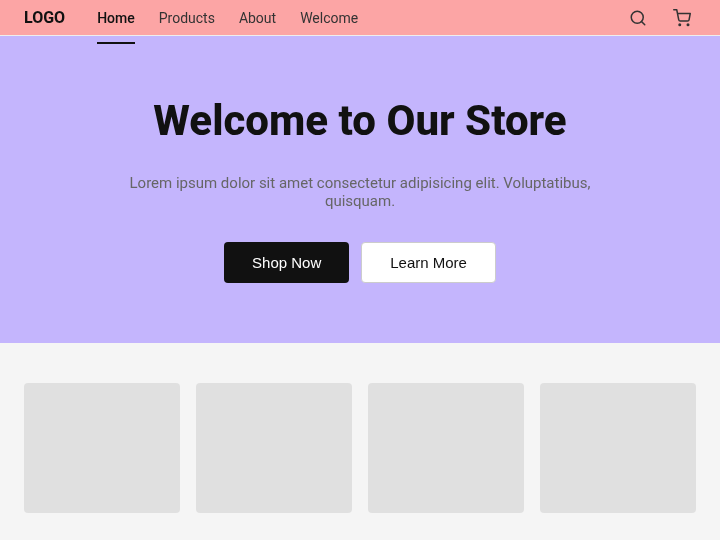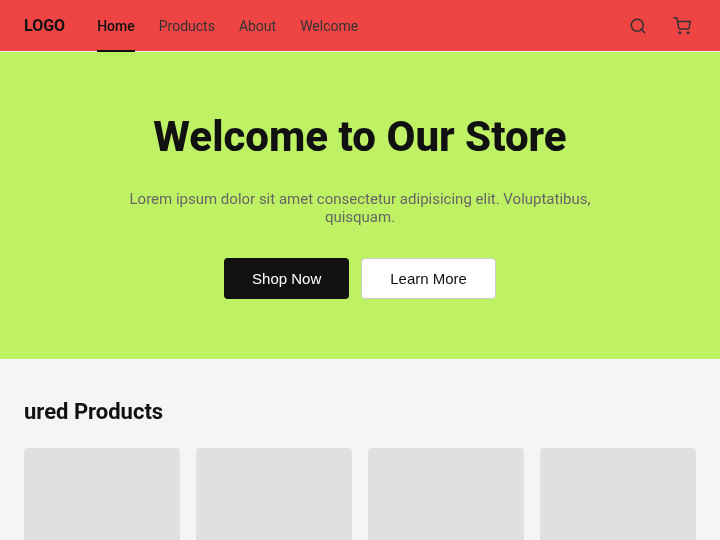--- a/index.html
+++ b/index.html
@@ -13,22 +13,22 @@
       background: #fff;
       width: 720px;
       overflow-x: hidden;
     }
 
     
     nav {
       display: flex;
       align-items: center;
       padding: 0 24px;
-      height: 52px;
-      background: #ef4444;
+      height: 36px;
+      background: #fca5a5;
       border-bottom: 1px solid #eee;
       position: relative;
     }
 
     .nav-logo {
       font-weight: bold;
       font-size: 16px;
       color: #111;
       margin-right: 32px;
       flex-shrink: 0;
@@ -83,21 +83,21 @@
       align-items: center;
       justify-content: center;
       width: 28px;
       height: 28px;
     }
 
     
     .hero {
       text-align: center;
       padding: 60px 40px 60px;
-      background: #bef264;
+      background: #c4b5fd;
     }
 
     .hero-title {
       font-size: 42px;
       font-weight: 800;
       color: #111;
       margin-bottom: 16px;
       line-height: 1.2;
     }
 
@@ -206,21 +206,20 @@
 <section class="hero">
   <h1 class="hero-title">Welcome to Our Store</h1>
   <p class="hero-subtitle">Lorem ipsum dolor sit amet consectetur adipisicing elit. Voluptatibus, quisquam.</p>
   <div class="hero-buttons">
     <button class="btn-primary">Shop Now</button>
     <button class="btn-secondary">Learn More</button>
   </div>
 </section>
 
 <section class="featured-section">
-  <h2 class="featured-title">ured Products</h2>
   <div class="products-grid">
     <div class="product-card">
       
     </div>
     <div class="product-card">
       
     </div>
     <div class="product-card">
       
     </div>

